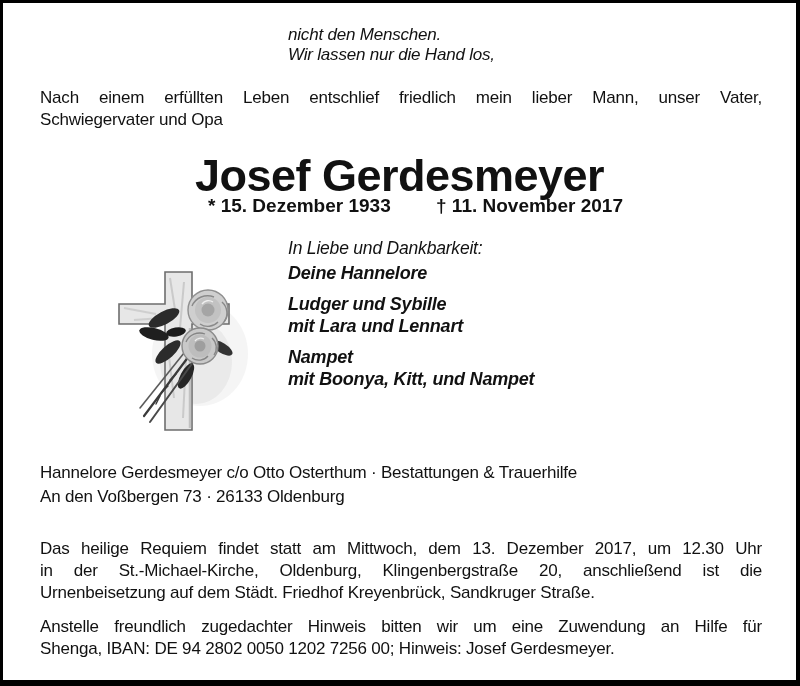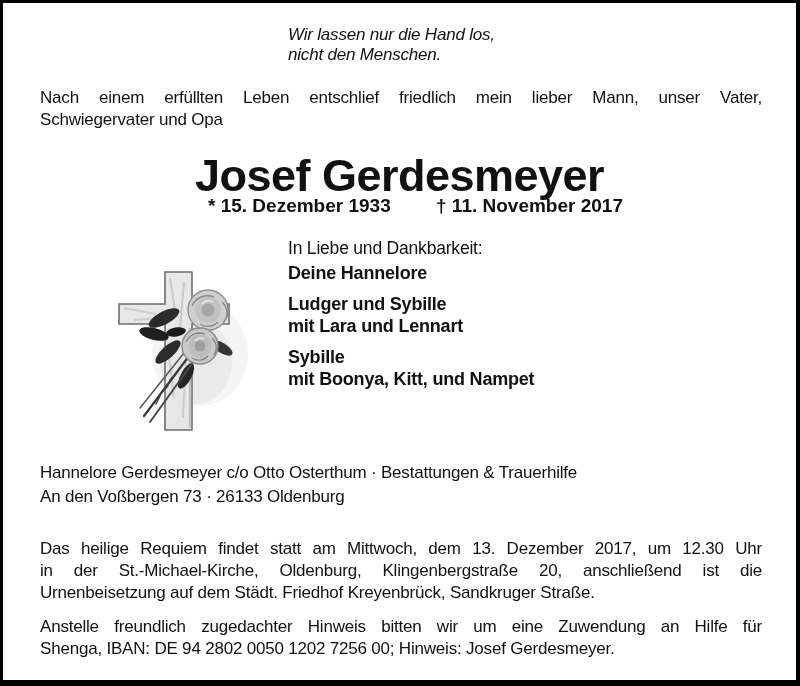--- a/index.html
+++ b/index.html
@@ -64,20 +64,21 @@
   }
   .dates span { display: inline-block; }
   .dates .birth { margin-right: 40px; }
 
   
   .mourners {
     left: 285px; top: 234px;
     font-size: 17.5px;
     line-height: 22px;
     letter-spacing: -0.2px;
+    font-style: italic;
   }
   .m-intro { margin-bottom: 3px; }
   .m-entry { font-weight: bold; font-size: 18px; margin-bottom: 9px; }
 
   
   .condolence {
     left: 37px; top: 458px;
     font-size: 17px;
     line-height: 23.5px;
     letter-spacing: -0.2px;
@@ -88,22 +89,22 @@
     left: 101px; top: 255px;
     width: 164px; height: 190px;
   }
 </style>
 </head>
 <body>
 
 <div class="page">
 
   <div class="abs epigraph">
+    <div>nicht den Menschen.</div>
     <div>Wir lassen nur die Hand los,</div>
-    <div>nicht den Menschen.</div>
   </div>
 
   <div class="abs para bodytext intro">
     <div class="jline">Nach einem erfüllten Leben entschlief friedlich mein lieber Mann, unser Vater,</div>
     <div class="lastline">Schwiegervater und Opa</div>
   </div>
 
   <h1 class="abs name">Josef Gerdesmeyer</h1>
 
   <div class="abs dates">
@@ -159,21 +160,21 @@
   <div class="abs mourners">
     <div class="m-intro">In Liebe und Dankbarkeit:</div>
     <div class="m-entry">
       <div>Deine Hannelore</div>
     </div>
     <div class="m-entry">
       <div>Ludger und Sybille</div>
       <div>mit Lara und Lennart</div>
     </div>
     <div class="m-entry">
-      <div>Sybille</div>
+      <div>Nampet</div>
       <div>mit Boonya, Kitt, und Nampet</div>
     </div>
   </div>
 
   <div class="abs condolence">
     <div>Hannelore Gerdesmeyer c/o Otto Osterthum · Bestattungen &amp; Trauerhilfe</div>
     <div>An den Voßbergen 73 · 26133 Oldenburg</div>
   </div>
 
   <div class="abs para bodytext service">

